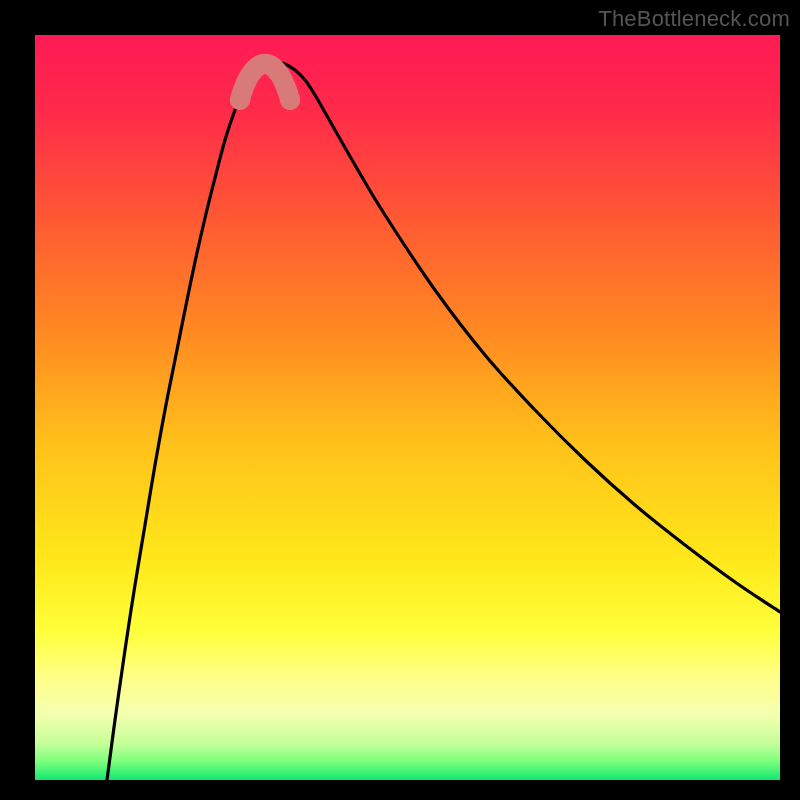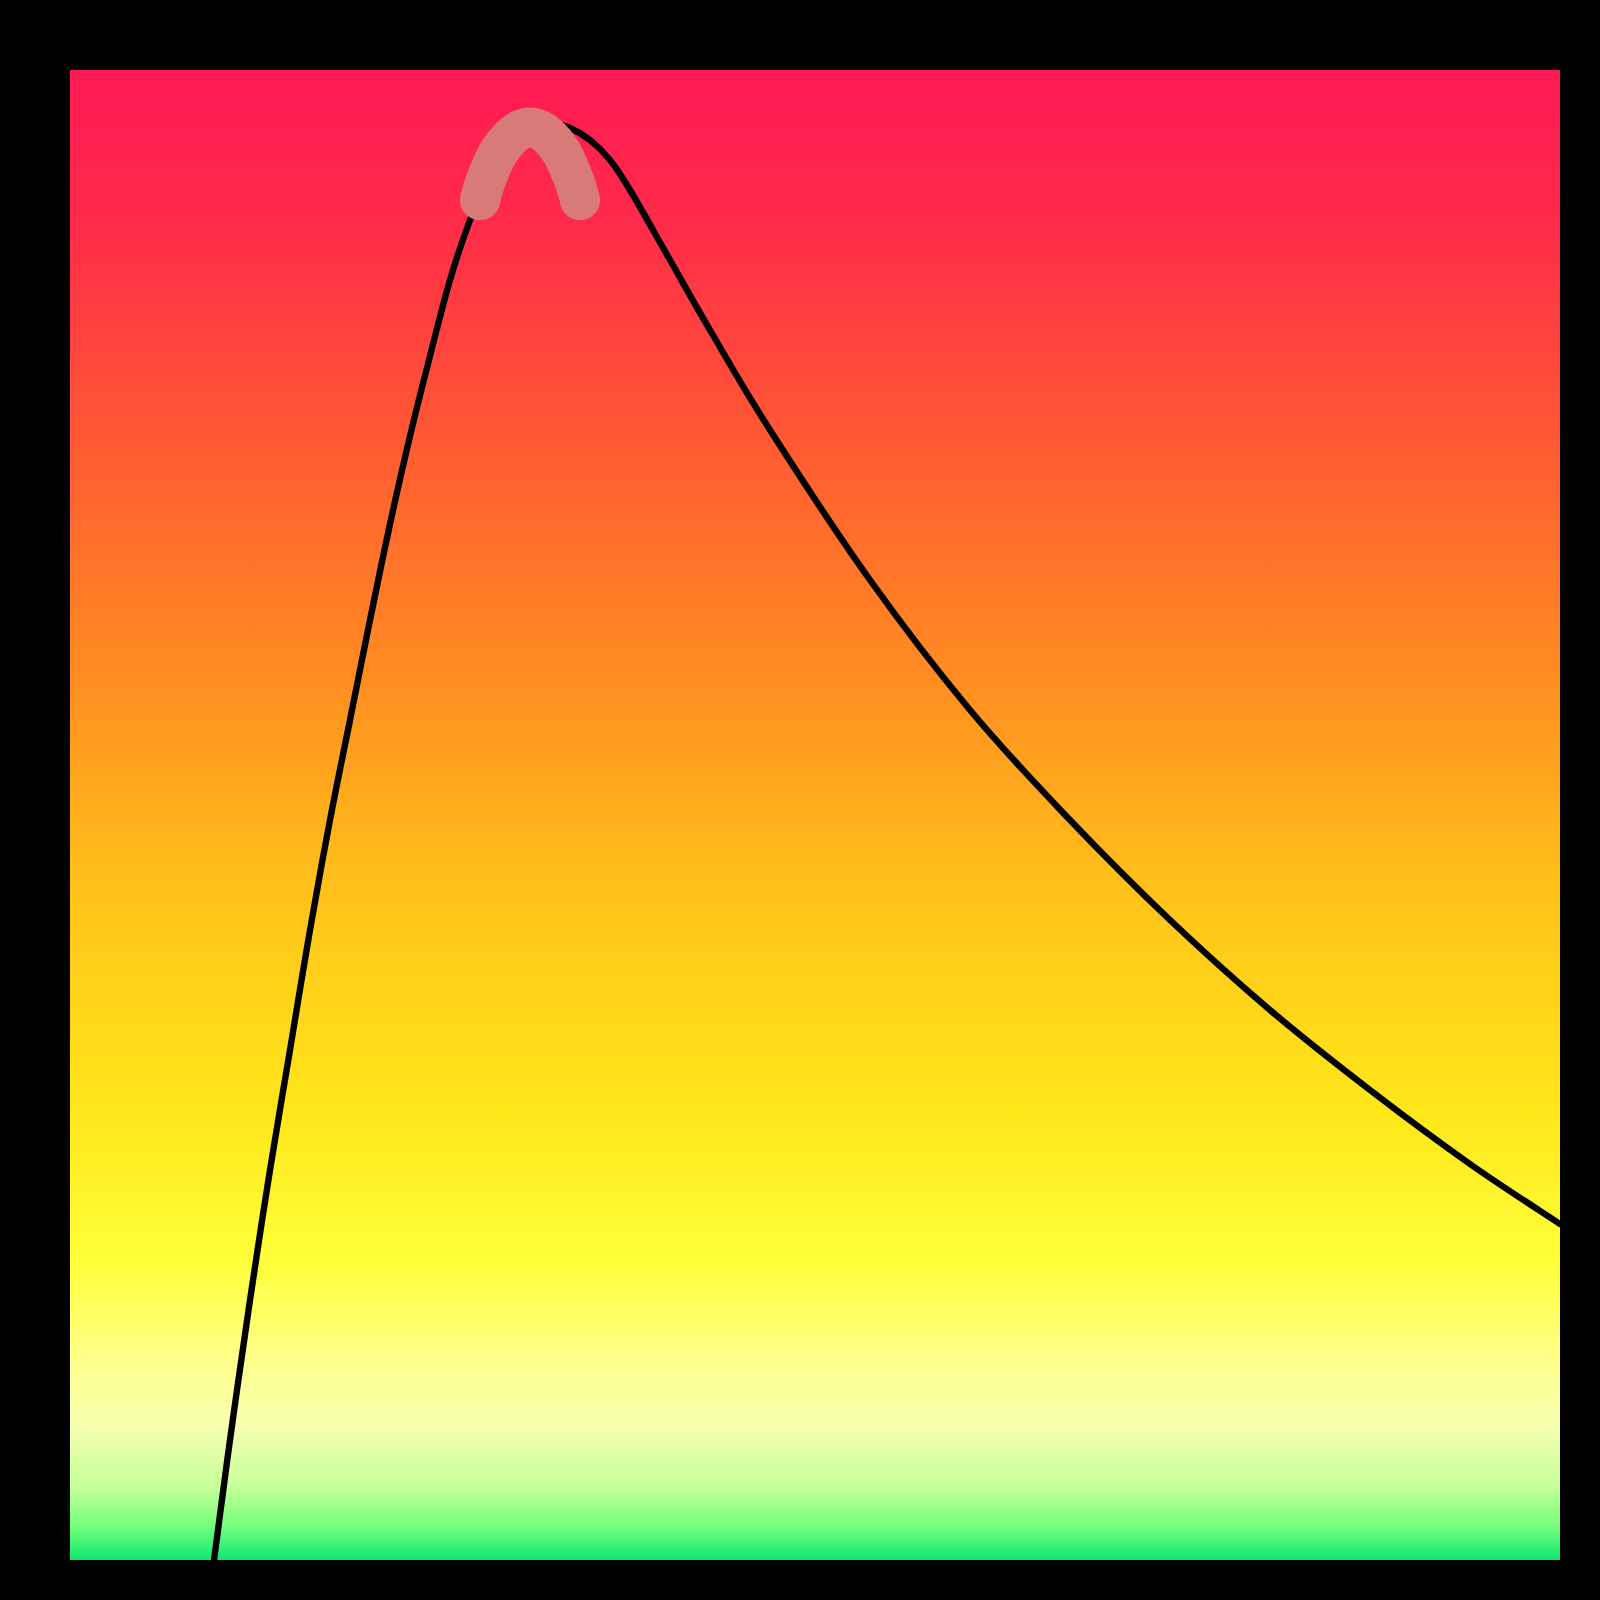--- a/index.html
+++ b/index.html
@@ -49,20 +49,21 @@
     top: 0;
     width: 100%;
     height: 100%;
     overflow: visible;
   }
 </style>
 </head>
 <body>
 
 <div class="frame">
+  <div class="watermark">TheBottleneck.com</div>
 
   <div class="plot">
     <svg class="gradient" viewBox="0 0 745 745" preserveAspectRatio="none">
       <defs>
         <linearGradient id="bg-grad" x1="0" y1="0" x2="0" y2="1">
             <stop offset="0%" stop-color="#ff1a55"></stop>
             <stop offset="10%" stop-color="#ff2a4a"></stop>
             <stop offset="25%" stop-color="#ff5a33"></stop>
             <stop offset="40%" stop-color="#ff8a22"></stop>
             <stop offset="55.00000000000001%" stop-color="#ffc21a"></stop>

